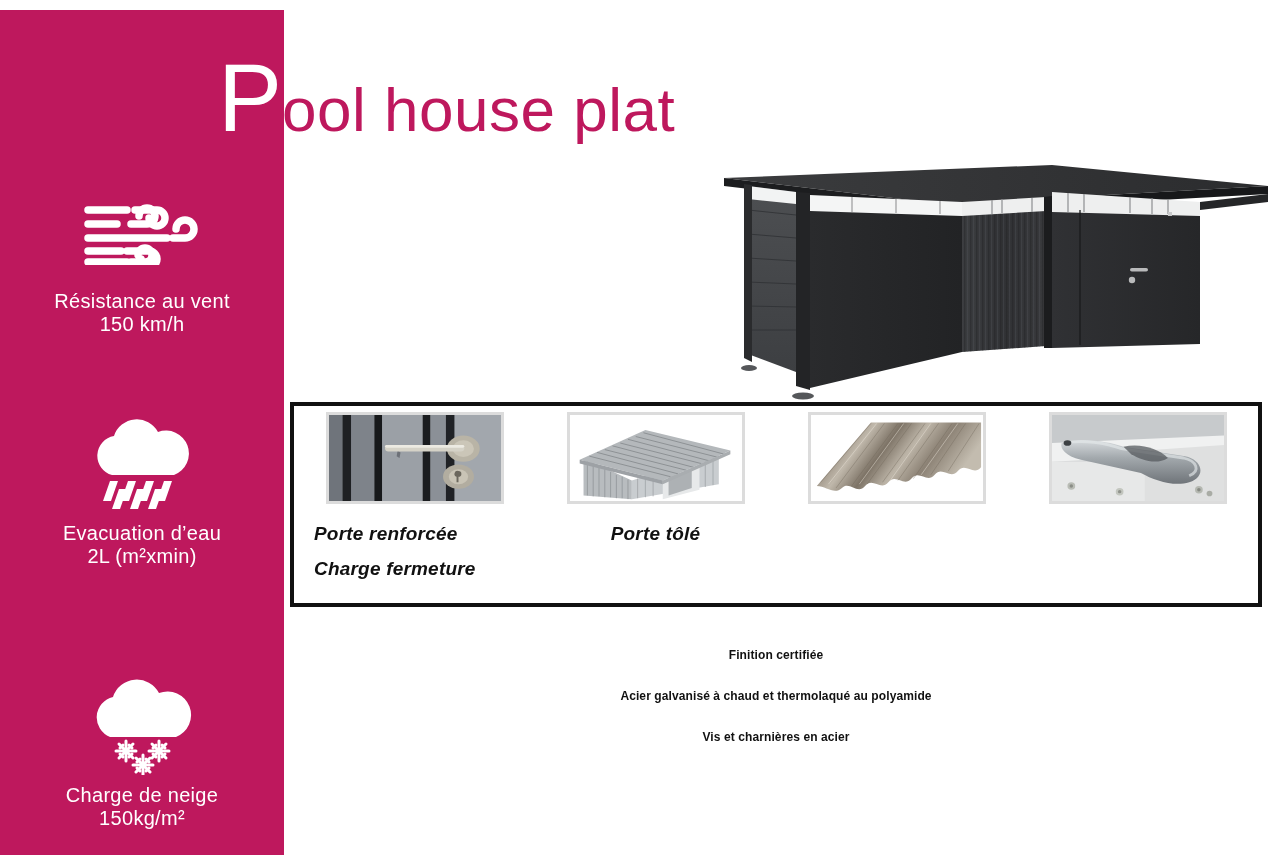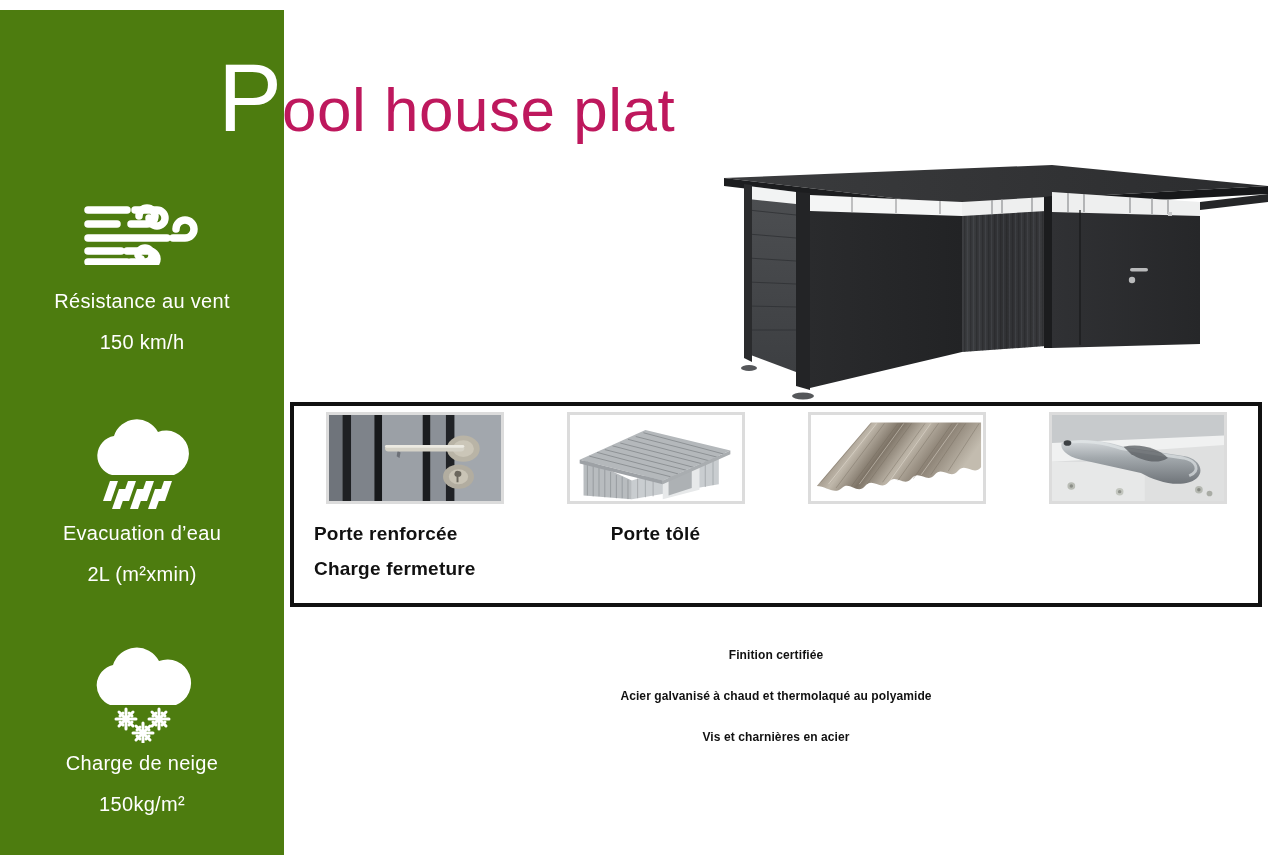--- a/index.html
+++ b/index.html
@@ -13,51 +13,50 @@
     position: relative;
   }
 
   
   #sidebar {
     position: absolute;
     left: 0;
     top: 10px;
     width: 284px;
     height: 845px;
-    background: #4d7c0f;
+    background: #be185d;
   }
 
   .spec-block {
     position: absolute;
     left: 0;
     width: 284px;
     text-align: center;
     color: #ffffff;
   }
   #spec-wind  { top: 180px; }
   #spec-water { top: 412px; }
-  #spec-snow  { top: 642px; }
+  #spec-snow  { top: 674px; }
 
   .spec-icon {
     height: 86px;
     display: flex;
     align-items: center;
     justify-content: center;
   }
   .spec-label {
     font-size: 20px;
     letter-spacing: 0.3px;
     margin-top: 14px;
     color: #ffffff;
     font-weight: 400;
   }
   .spec-value {
     font-size: 20px;
     letter-spacing: 0.3px;
-    margin-top: 18px;
     color: #ffffff;
     font-weight: 400;
   }
 
   
   #page-title {
     position: absolute;
     left: 218px;
     top: 52px;
     height: 92px;
@@ -91,20 +90,21 @@
   
   #feature-box {
     position: absolute;
     left: 290px;
     top: 402px;
     width: 972px;
     height: 205px;
     border: 4px solid #111111;
     background: #ffffff;
     display: flex;
+    font-style: italic;
   }
   .feature-cell {
     flex: 1;
     position: relative;
     padding-top: 6px;
   }
   .feature-thumb {
     width: 178px;
     height: 92px;
     margin: 0 auto;

